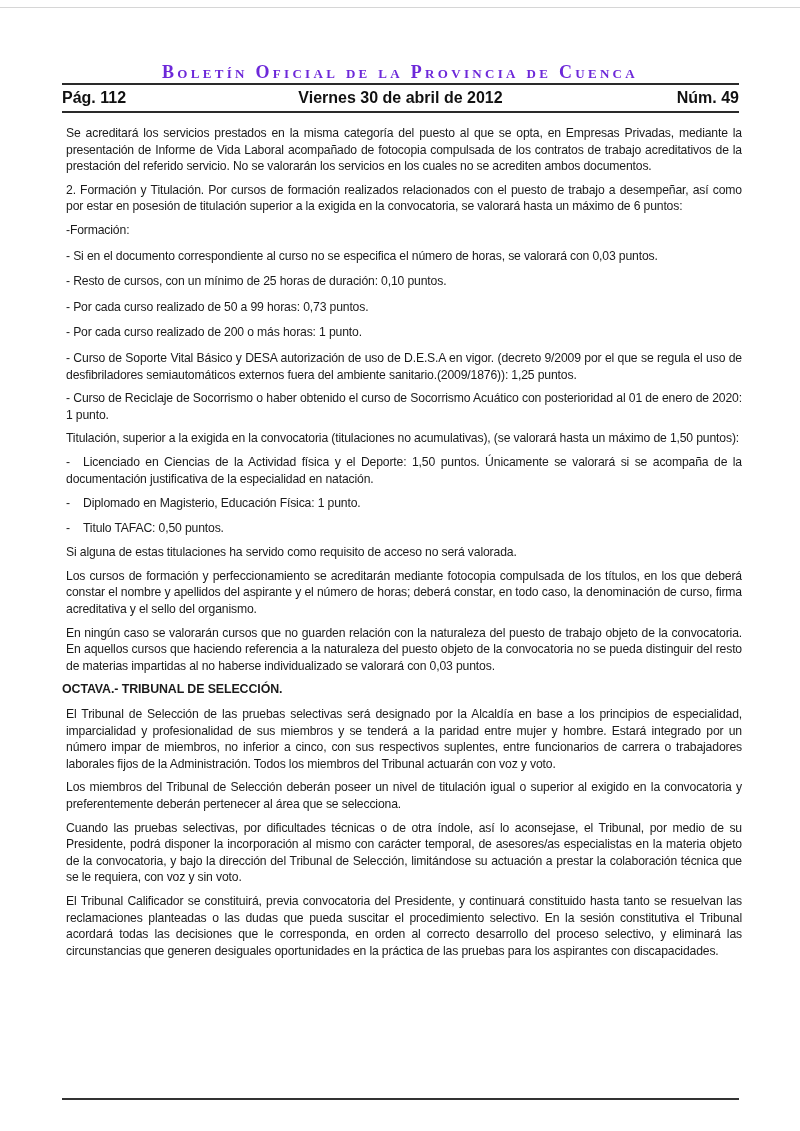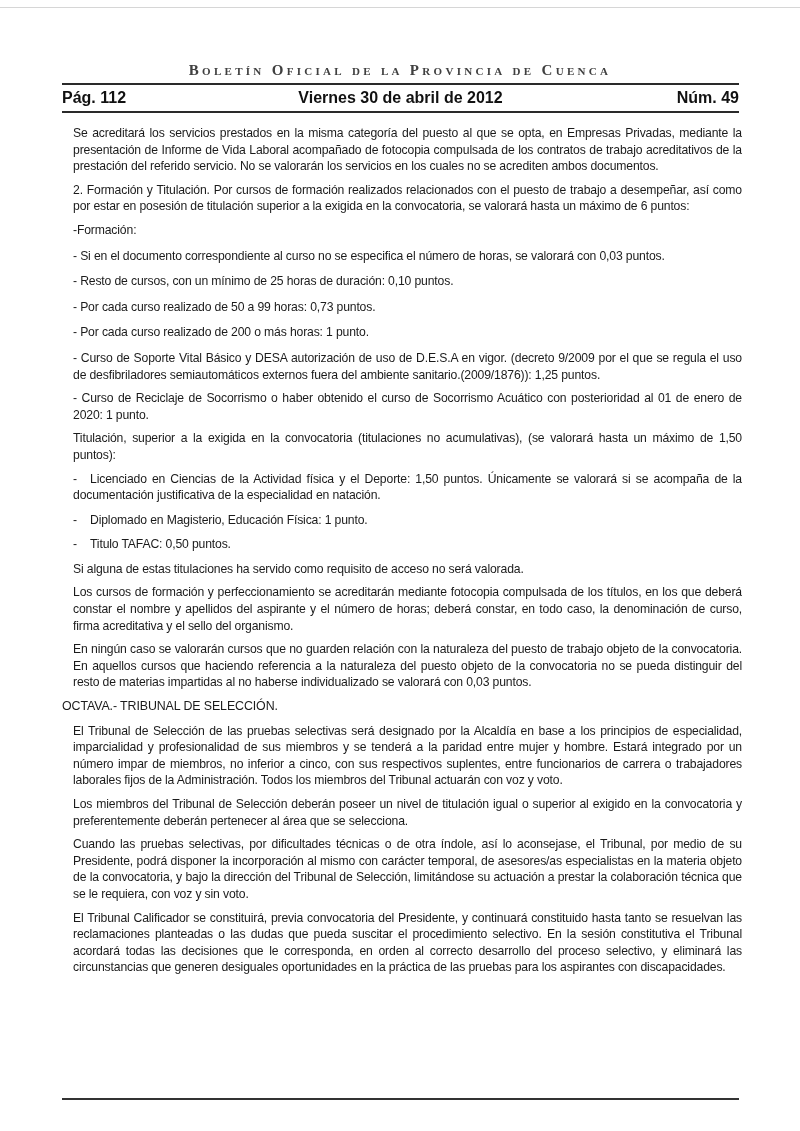--- a/index.html
+++ b/index.html
@@ -25,23 +25,23 @@
     }
     .masthead {
       position: absolute;
       left: 60px;
       top: 62px;
       width: 680px;
       text-align: center;
       font-family: "Liberation Serif", serif;
       font-variant: small-caps;
       font-weight: bold;
-      font-size: 15px;
+      font-size: 18px;
       letter-spacing: 3.3px;
-      color: #404040;
+      color: #6d28d9;
       white-space: nowrap;
     }
     .rule {
       position: absolute;
       left: 62px;
       width: 677px;
       background: #2a2a2a;
     }
     .rule.top { top: 83px; height: 2px; }
     .rule.mid { top: 111px; height: 2px; }
@@ -66,34 +66,34 @@
       left: 62px;
       top: 125px;
       width: 680px;
       font-size: 12.2px;
       line-height: 16.6px;
       letter-spacing: -0.15px;
       word-spacing: 0px;
       color: #1b1b1b;
     }
     .content p {
-      margin: 0 0 7px 11px;
+      margin: 0 0 7px 4px;
       text-align: justify;
     }
     .content p.item { margin-bottom: 9px; }
     .content p.li {
       margin-bottom: 8px;
     }
     .content p.li .dash {
       display: inline-block;
       width: 17px;
     }
     .content h2 {
       font-size: 12.4px;
-      font-weight: normal;
+      font-weight: bold;
       margin: 2px 0 8px 0;
       letter-spacing: -0.1px;
     }
   </style>
 </head>
 <body>
 
 <div class="scan-edge"></div>
 
 <div class="masthead">Boletín Oficial de la Provincia de Cuenca</div>

